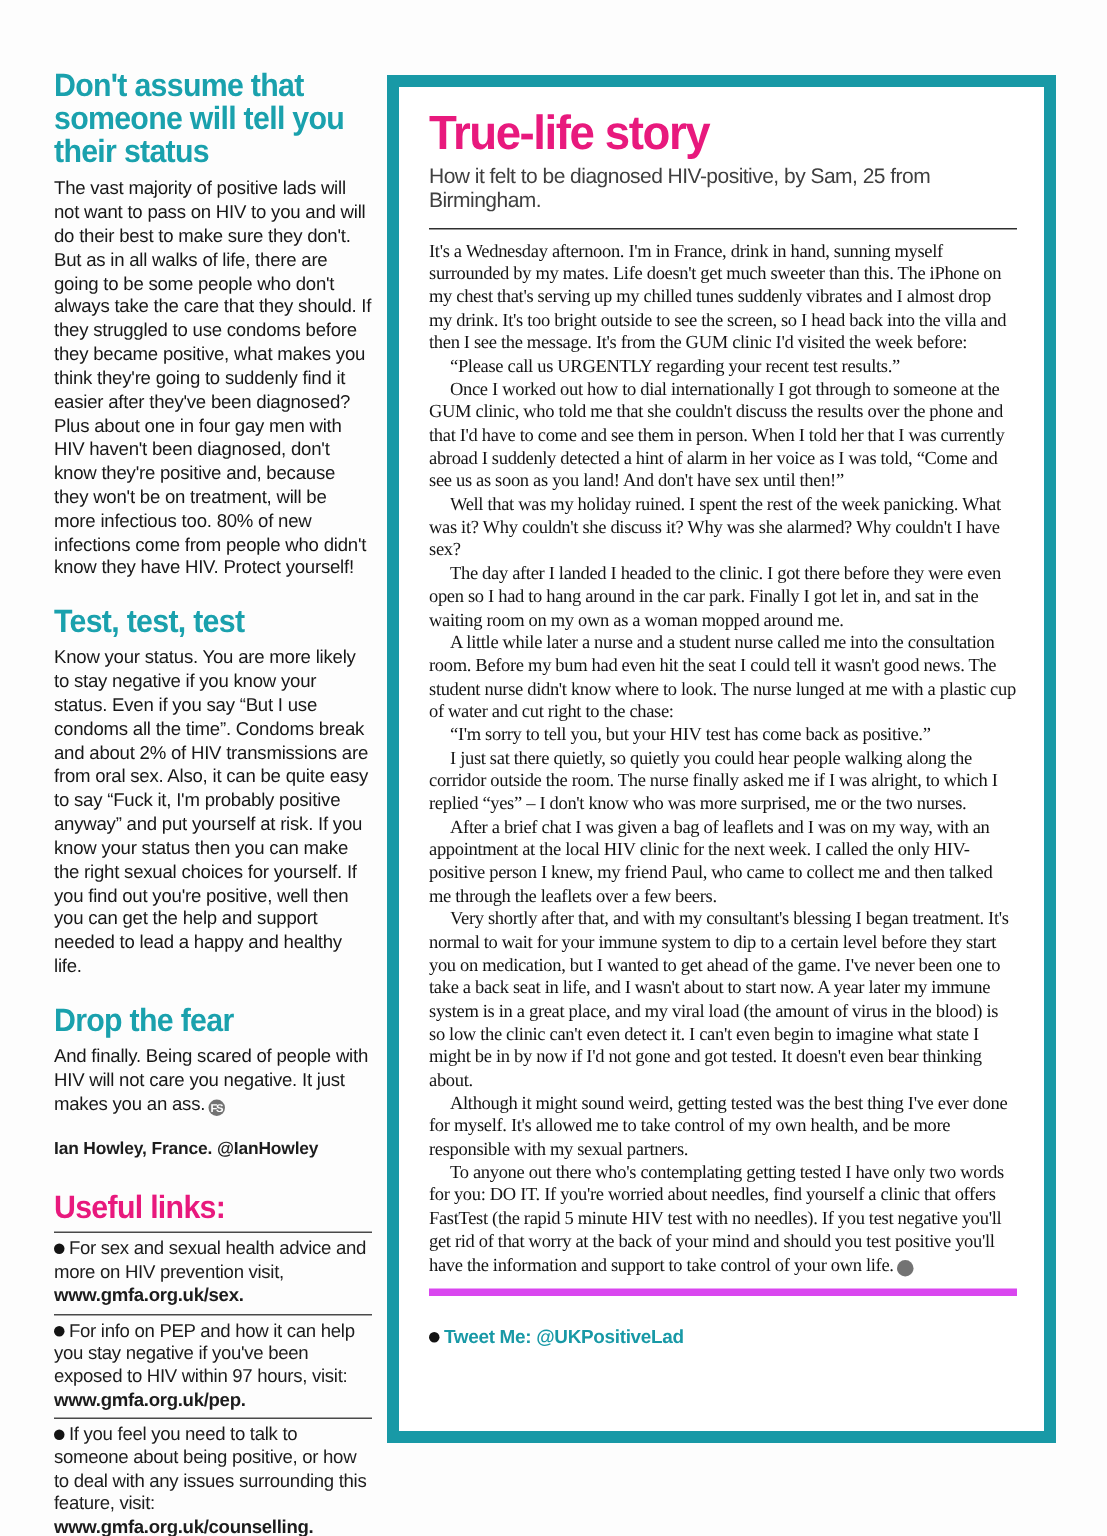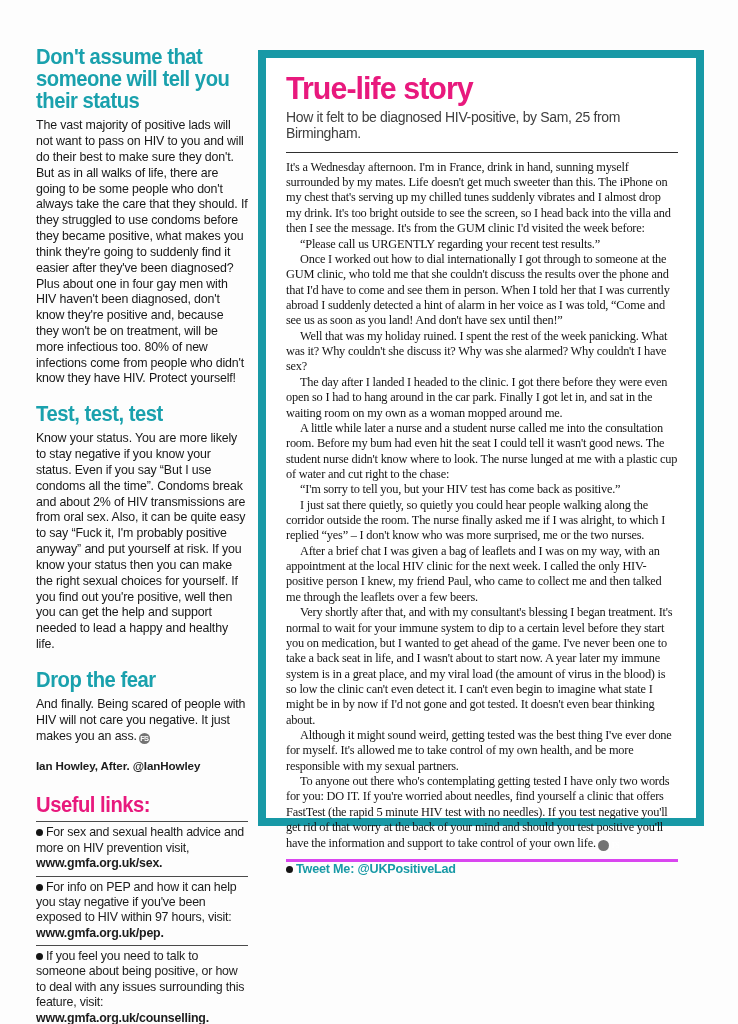--- a/index.html
+++ b/index.html
@@ -108,21 +108,21 @@
     vertical-align: -1px;
     margin-left: 2px;
   }
 
   
   .story-box {
     position: absolute;
     left: 258px;
     top: 50px;
     width: 446px;
-    height: 776px;
+    height: 912px;
     border: 8px solid #1899a6;
     background: #ffffff;
     box-sizing: border-box;
   }
   .story-inner {
     padding: 14px 18px 8px 20px;
     height: 100%;
     box-sizing: border-box;
   }
   .story-title {
@@ -151,23 +151,23 @@
     line-height: 1.245;
     margin: 0;
     letter-spacing: -0.22px;
     color: #151515;
     text-align: left;
     font-family: Liberation Serif, serif;
   }
   .story-body p.indent { text-indent: 14px; }
 
   .tweet-rule {
-    border-top: 3px solid #d946ef;
+    border-top: 5px solid #d946ef;
     margin-top: 8px;
-    padding-top: 0;
+    padding-top: 20px;
   }
   .tweet-line {
     color: #1899a6;
     font-weight: bold;
     font-size: 12.6px;
     letter-spacing: -0.2px;
   }
   .tweet-line .bullet-dot { background: #141414; }
 </style>
 </head>
@@ -181,21 +181,21 @@
     <p class="lc-body">The vast majority of positive lads will not want to pass on HIV to you and will do their best to make sure they don't. But as in all walks of life, there are going to be some people who don't always take the care that they should. If they struggled to use condoms before they became positive, what makes you think they're going to suddenly find it easier after they've been diagnosed? Plus about one in four gay men with HIV haven't been diagnosed, don't know they're positive and, because they won't be on treatment, will be more infectious too. 80% of new infections come from people who didn't know they have HIV. Protect yourself!</p>
 
     <h2 class="lc-heading second">Test, test, test</h2>
     <p class="lc-body">Know your status. You are more likely to stay negative if you know your status. Even if you say “But I use condoms all the time”. Condoms break and about 2% of HIV transmissions are from oral sex. Also, it can be quite easy to say “Fuck it, I'm probably positive anyway” and put yourself at risk. If you know your status then you can make the right sexual choices for yourself. If you find out you're positive, well then you can get the help and support needed to lead a happy and healthy life.</p>
 
     <h2 class="lc-heading second">Drop the fear</h2>
     <p class="lc-body">
       <span>And finally. Being scared of people with HIV will not care you negative. It just makes you an ass.</span><span class="end-mark">FS</span>
     </p>
 
-    <div class="byline">Ian Howley, After. @IanHowley</div>
+    <div class="byline">Ian Howley, France. @IanHowley</div>
 
     <h2 class="useful-heading">Useful links:</h2>
 
     <div class="link-item">
       <span class="bullet-dot"></span><span>For sex and sexual health advice and more on HIV prevention visit,</span>
       <span class="url">www.gmfa.org.uk/sex.</span>
     </div>
 
     <div class="link-item">
       <span class="bullet-dot"></span><span>For info on PEP and how it can help you stay negative if you've been exposed to HIV within 97 hours, visit:</span>

